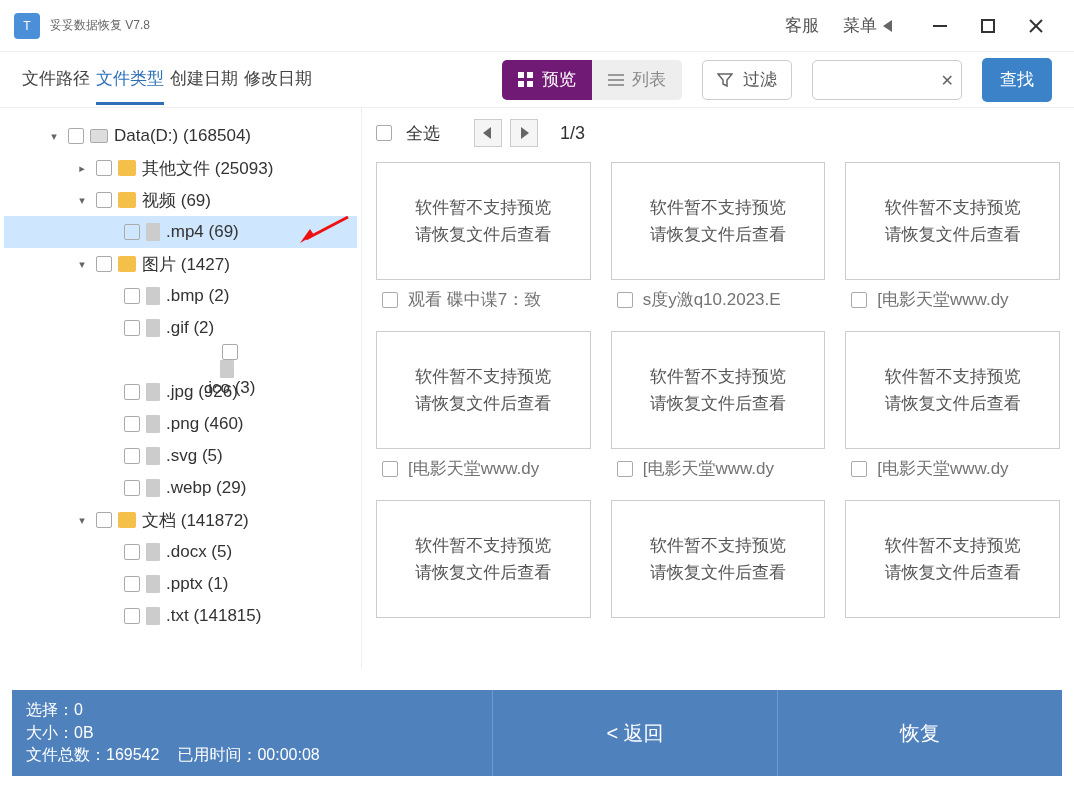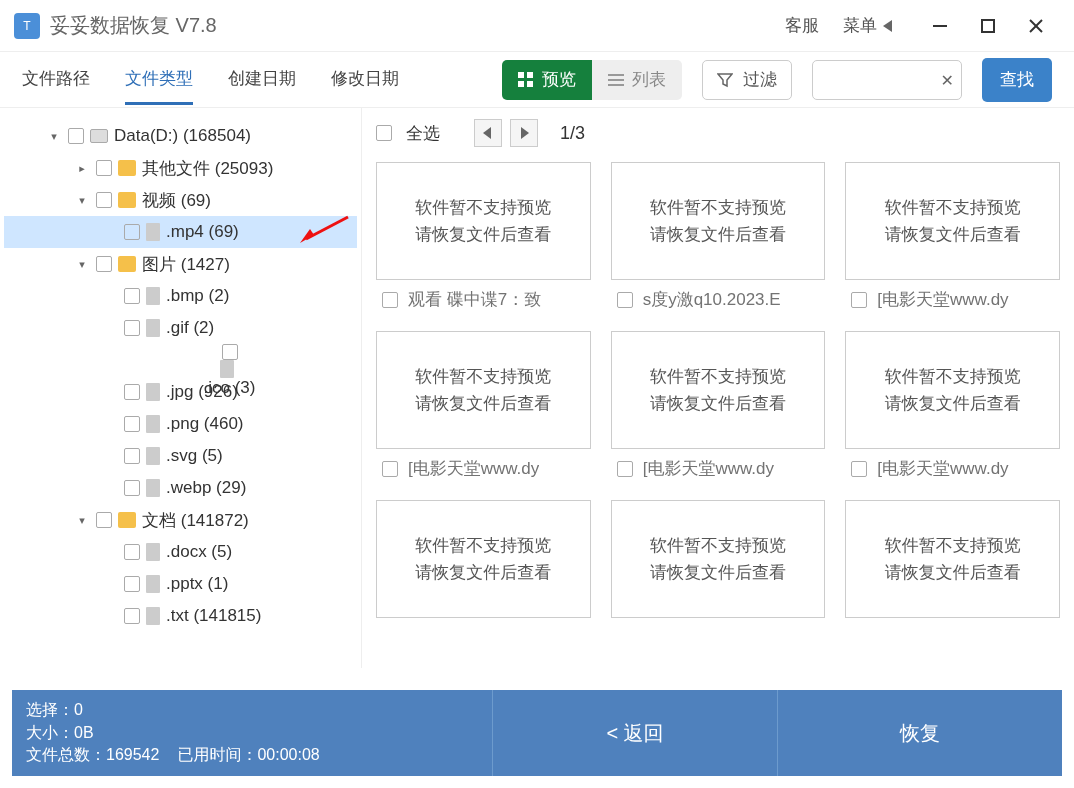--- a/index.html
+++ b/index.html
@@ -1,36 +1,36 @@
 <!DOCTYPE html>
 <html><head>
 <meta charset="utf-8">
 <style>
 * { margin:0; padding:0; box-sizing:border-box; font-family:"Microsoft YaHei","PingFang SC",sans-serif; }
 body { background:#fff; width:1074px; height:788px; overflow:hidden; position:relative; }
 
 
 .titlebar { height:52px; border-bottom:1px solid #eee; display:flex; align-items:center; padding:0 14px; }
 .app-icon { width:26px; height:26px; background:#4b8fd8; border-radius:4px; display:flex; align-items:center; justify-content:center; color:#fff; font-size:12px; margin-right:10px; }
-.app-title { font-size:20px; color:#666; font-weight:500; }
+.app-title { font-size:12px; color:#666; font-weight:500; }
 .titlebar-spacer { flex:1; }
 .tb-txt { font-size:17px; color:#555; margin-right:24px; cursor:pointer; display:flex; align-items:center; gap:6px; }
 .arrow-left-tri { display:inline-block; width:0; height:0; border-top:6px solid transparent; border-bottom:6px solid transparent; border-right:9px solid #666; }
 .tb-btn { width:48px; height:52px; display:flex; align-items:center; justify-content:center; cursor:pointer; }
 .tb-btn svg { width:18px; height:18px; }
 
 
 .toolbar { height:56px; display:flex; align-items:center; padding:0 22px; border-bottom:1px solid #eee; gap:20px; }
-.tabs { display:flex; gap:35px; }
+.tabs { display:flex; gap:6px; }
 .tab { font-size:17px; color:#444; padding:12px 0; cursor:pointer; }
 .tab.active { color:#2f6fb7; border-bottom:3px solid #2f6fb7; }
 .toolbar-spacer { flex:1; }
 .btn-seg { display:flex; height:40px; border-radius:5px; overflow:hidden; }
 .seg { display:flex; align-items:center; gap:8px; padding:0 16px; font-size:17px; cursor:pointer; }
-.seg.preview { background:#15803d; color:#fff;text-align:center; }
+.seg.preview { background:#701a75; color:#fff;text-align:center; }
 .seg.list { background:#eee; color:#888; }
 .filter-box { display:flex; align-items:center; gap:10px; height:40px; padding:0 14px; border:1px solid #ccc; border-radius:5px; font-size:17px; color:#555; cursor:pointer; }
 .search-wrap { position:relative; height:40px; width:150px; }
 .search-wrap input { width:100%; height:100%; border:1px solid #ccc; border-radius:5px; padding:0 28px 0 10px; font-size:16px; }
 .search-wrap .clear { position:absolute; right:8px; top:50%; transform:translateY(-50%); cursor:pointer; color:#666; font-size:16px; }
 .search-btn { height:44px; padding:0 18px; background:#3b82c9; color:#fff; border:none; border-radius:5px; font-size:17px; cursor:pointer; }
 
 
 .main { display:flex; height:560px; }
 .sidebar { width:362px; border-right:1px solid #eee; overflow-y:auto; padding:12px 4px; position:relative; }

